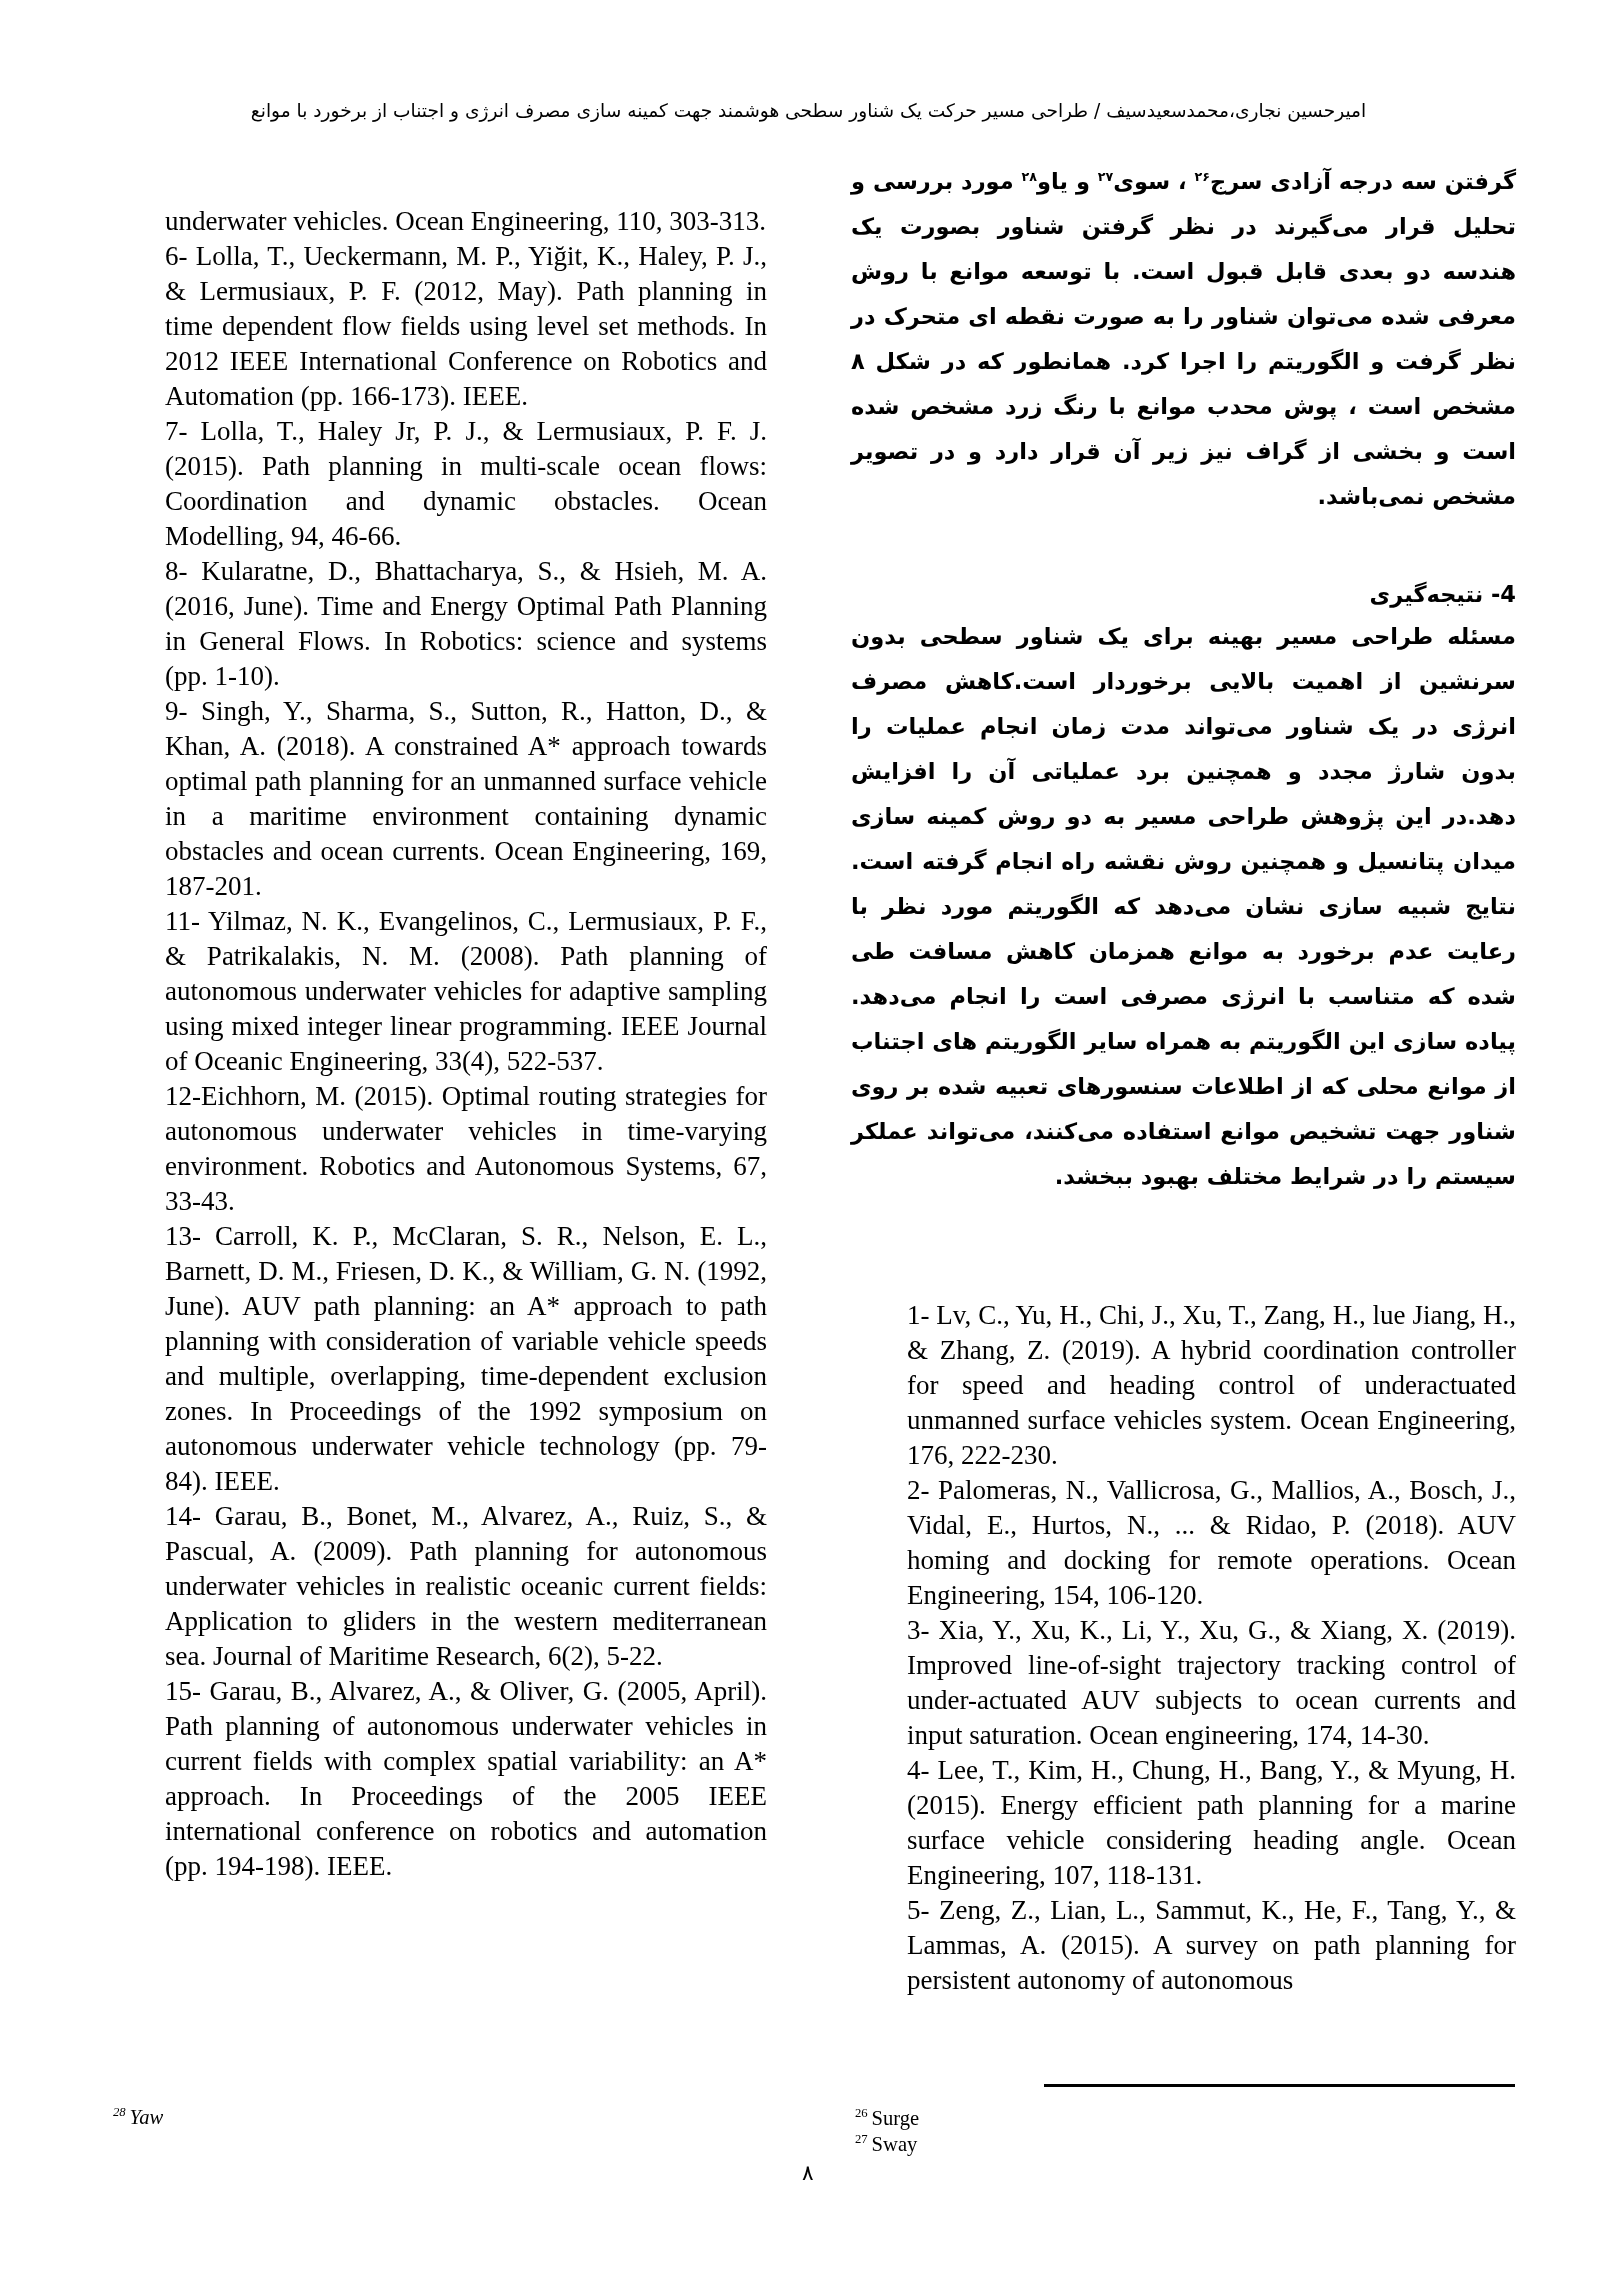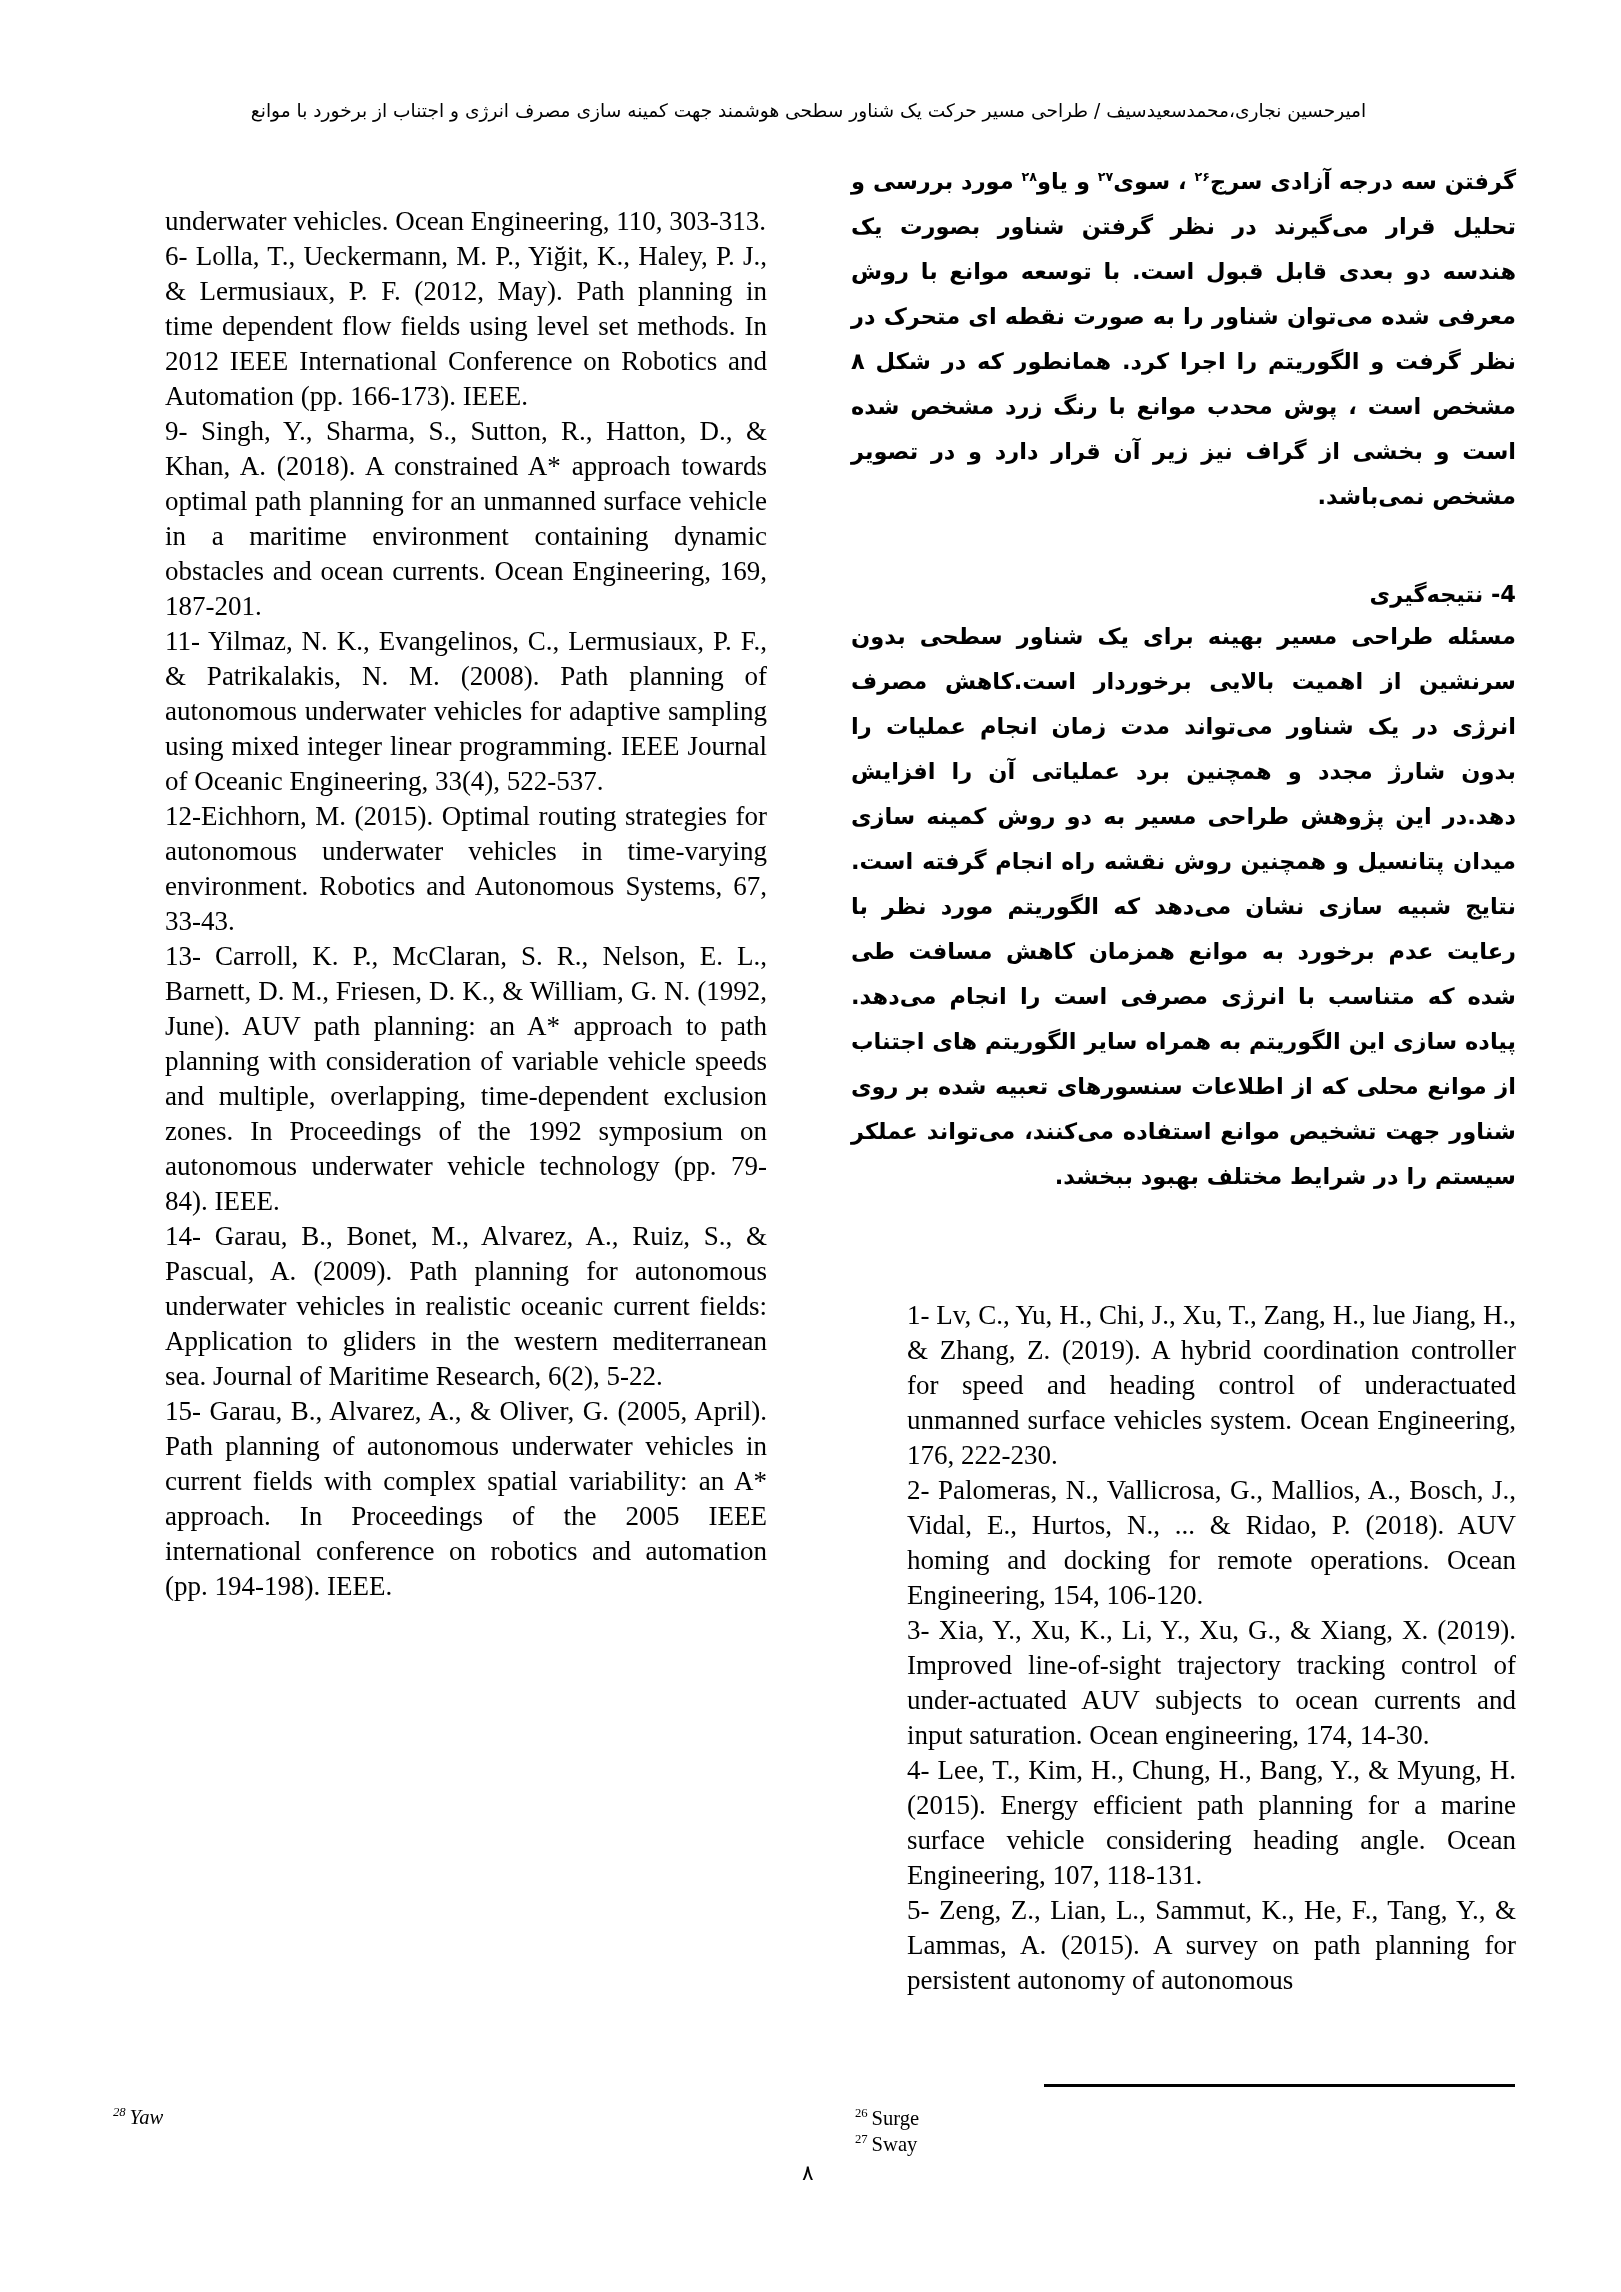--- a/index.html
+++ b/index.html
@@ -39,20 +39,22 @@
   .page-number { position:absolute; left:802px; top:2160px; font-family:"DejaVu Sans", sans-serif; font-size:21.6px; }
 </style>
 </head>
 <body>
 
 <div class="running-header">امیرحسین نجاری،محمدسعیدسیف / طراحی مسیر حرکت یک شناور سطحی هوشمند جهت کمینه سازی مصرف انرژی و اجتناب از برخورد با موانع</div>
 
 <div class="col-left">
   <p>underwater vehicles. Ocean Engineering, 110, 303-313.</p>
   <p>6- Lolla, T., Ueckermann, M. P., Yiğit, K., Haley, P. J., &amp; Lermusiaux, P. F. (2012, May). Path planning in time dependent flow fields using level set methods. In 2012 IEEE International Conference on Robotics and Automation (pp. 166-173). IEEE.</p>
+  <p>7- Lolla, T., Haley Jr, P. J., &amp; Lermusiaux, P. F. J. (2015). Path planning in multi-scale ocean flows: Coordination and dynamic obstacles. Ocean Modelling, 94, 46-66.</p>
+  <p>8- Kularatne, D., Bhattacharya, S., &amp; Hsieh, M. A. (2016, June). Time and Energy Optimal Path Planning in General Flows. In Robotics: science and systems (pp. 1-10).</p>
   <p>9- Singh, Y., Sharma, S., Sutton, R., Hatton, D., &amp; Khan, A. (2018). A constrained A* approach towards optimal path planning for an unmanned surface vehicle in a maritime environment containing dynamic obstacles and ocean currents. Ocean Engineering, 169, 187-201.</p>
   <p>11- Yilmaz, N. K., Evangelinos, C., Lermusiaux, P. F., &amp; Patrikalakis, N. M. (2008). Path planning of autonomous underwater vehicles for adaptive sampling using mixed integer linear programming. IEEE Journal of Oceanic Engineering, 33(4), 522-537.</p>
   <p>12-Eichhorn, M. (2015). Optimal routing strategies for autonomous underwater vehicles in time-varying environment. Robotics and Autonomous Systems, 67, 33-43.</p>
   <p>13- Carroll, K. P., McClaran, S. R., Nelson, E. L., Barnett, D. M., Friesen, D. K., &amp; William, G. N. (1992, June). AUV path planning: an A* approach to path planning with consideration of variable vehicle speeds and multiple, overlapping, time-dependent exclusion zones. In Proceedings of the 1992 symposium on autonomous underwater vehicle technology (pp. 79-84). IEEE.</p>
   <p>14- Garau, B., Bonet, M., Alvarez, A., Ruiz, S., &amp; Pascual, A. (2009). Path planning for autonomous underwater vehicles in realistic oceanic current fields: Application to gliders in the western mediterranean sea. Journal of Maritime Research, 6(2), 5-22.</p>
   <p>15- Garau, B., Alvarez, A., &amp; Oliver, G. (2005, April). Path planning of autonomous underwater vehicles in current fields with complex spatial variability: an A* approach. In Proceedings of the 2005 IEEE international conference on robotics and automation (pp. 194-198). IEEE.</p>
 </div>
 
 <div class="col-right">
   <p class="fa-par"><span>گرفتن سه درجه آزادی سرج</span><sup>۲۶</sup><span> ، سوی</span><sup>۲۷</sup><span> و یاو</span><sup>۲۸</sup><span> مورد بررسی و تحلیل قرار می‌گیرند در نظر گرفتن شناور بصورت یک هندسه دو بعدی قابل قبول است. با توسعه موانع با روش معرفی شده می‌توان شناور را به صورت نقطه ای متحرک در نظر گرفت و الگوریتم را اجرا کرد. همانطور که در شکل ۸ مشخص است ، پوش محدب موانع با رنگ زرد مشخص شده است و بخشی از گراف نیز زیر آن قرار دارد و در تصویر مشخص نمی‌باشد.</span></p>

